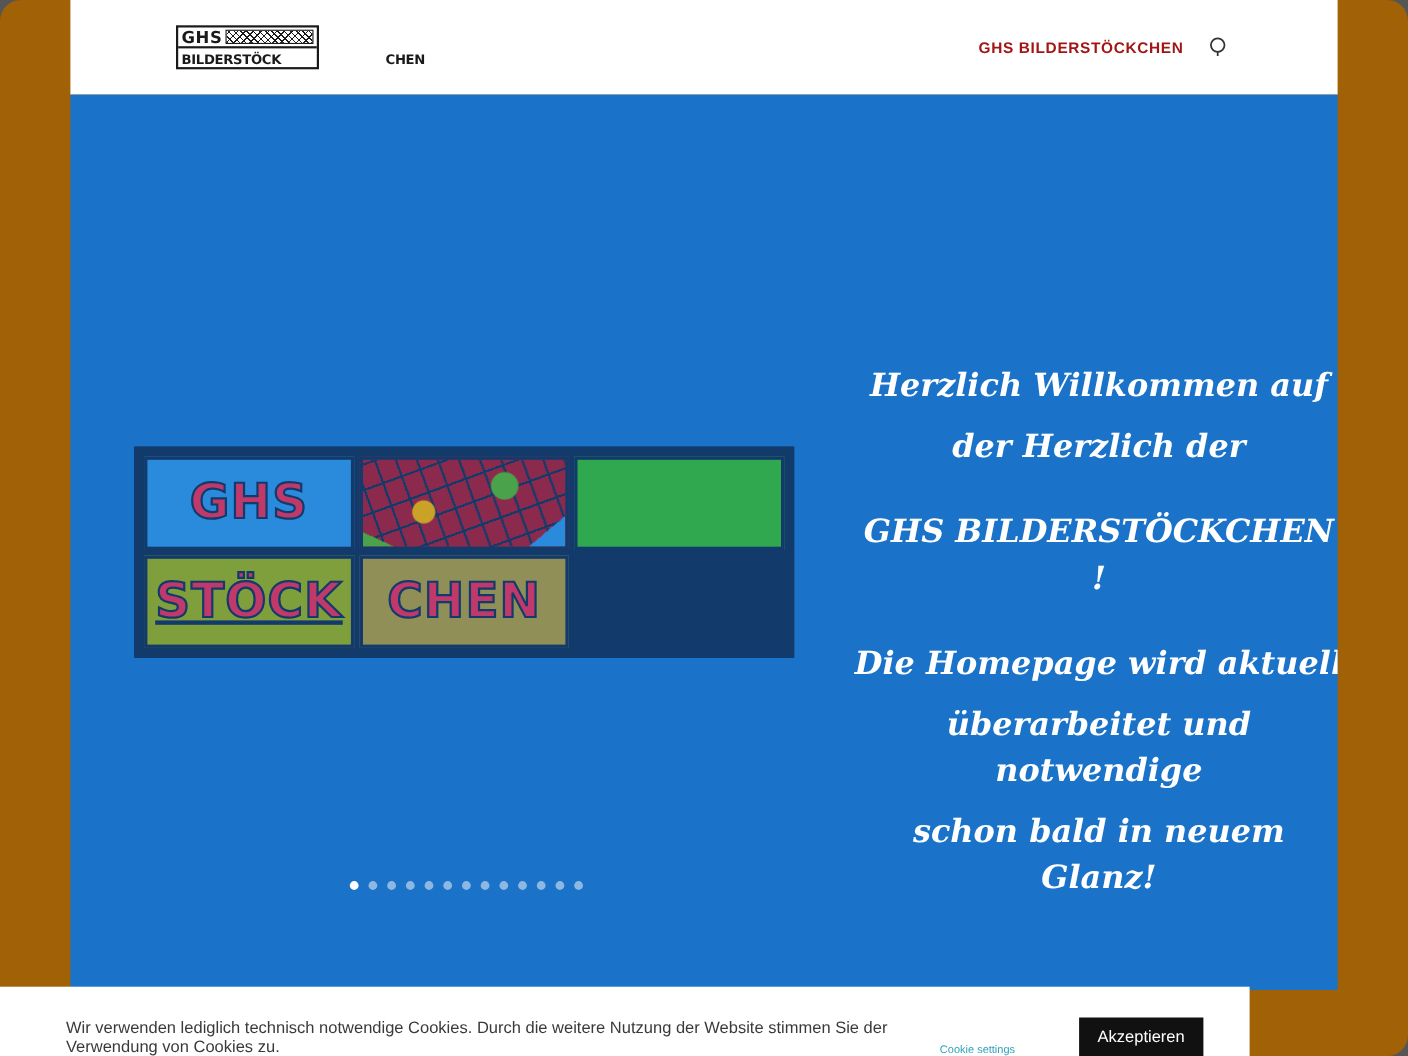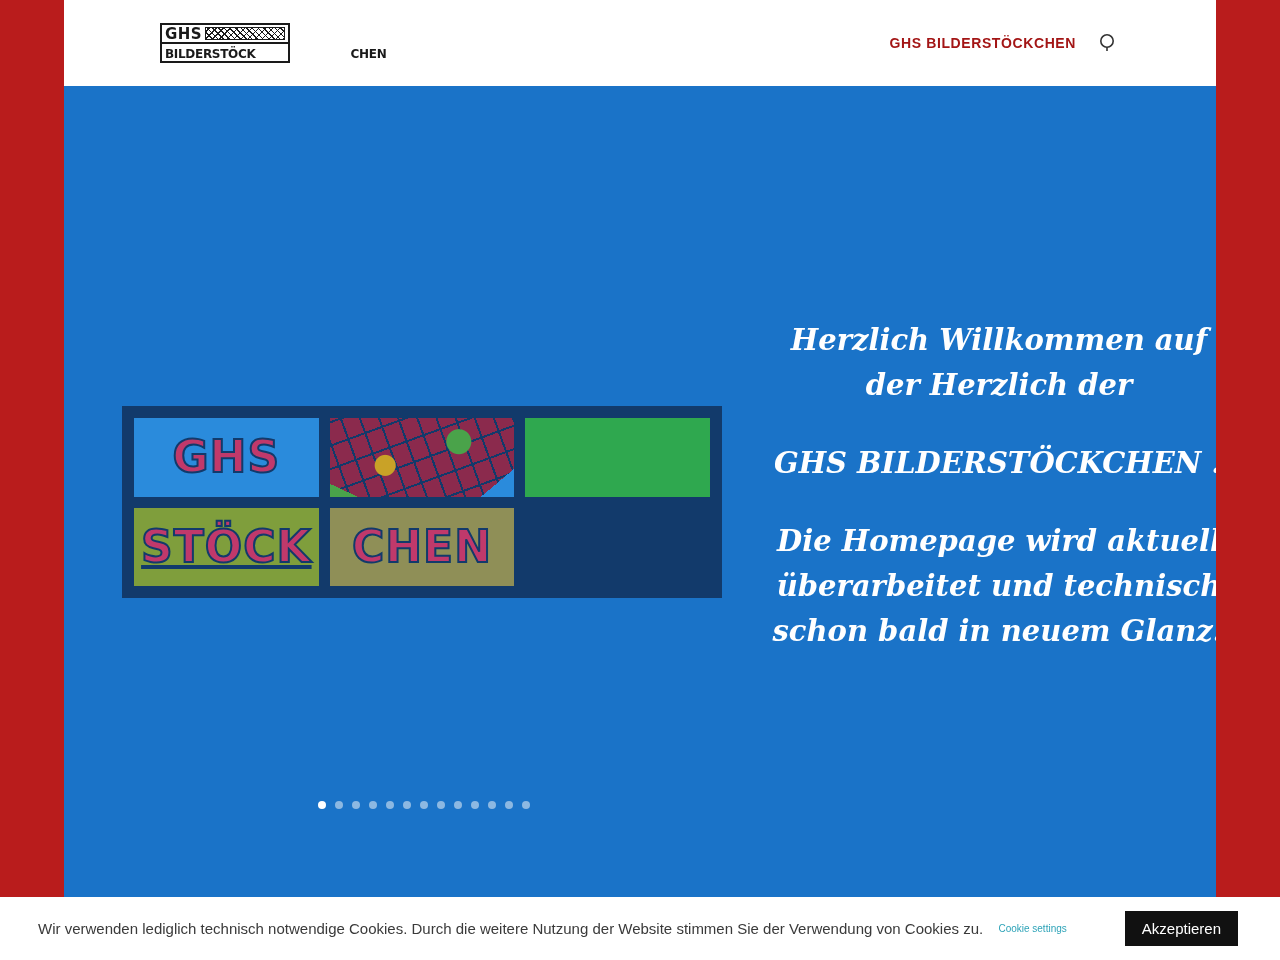--- a/index.html
+++ b/index.html
@@ -9,21 +9,22 @@
     height: 960px;
     overflow: hidden;
     background: #555555;
     font-family: "Liberation Sans", sans-serif;
   }
 
   #page {
     position: relative;
     width: 1280px;
     height: 960px;
-    background: #b91c1c;
+    background: #a16207;
+    border-radius: 19px;
   }
 
   
   .header {
     position: absolute;
     left: 64px;
     top: 0;
     width: 1152px;
     height: 86px;
     background: #ffffff;
@@ -195,21 +196,21 @@
   
   .hero-copy {
     position: absolute;
     left: 700px;
     top: 230px;
     width: 470px;
     text-align: center;
     color: #ffffff;
   }
   .hero-copy p {
-    margin: 3px;
+    margin: 13px;
     font-family: "DejaVu Serif", serif;
     font-style: italic;
     font-weight: bold;
     font-size: 29px;
     line-height: 1.45;
     color: #ffffff;
   }
   .hero-copy .block2 { margin-top: 36px; }
 
   
@@ -229,27 +230,27 @@
     background: #8cb8e2;
     cursor: pointer;
   }
   .dot.active { background: #ffffff; }
 
   
   .cookie-bar {
     position: absolute;
     left: 0;
     bottom: 0;
-    width: 1280px;
+    width: 1136px;
     height: 63px;
     background: #ffffff;
     display: flex;
-    align-items: center;
-    box-sizing: border-box;
-    padding: 0 42px 0 38px;
+    align-items: flex-end;
+    box-sizing: border-box;
+    padding: 0 42px 0 60px;
   }
   .cookie-text {
     font-size: 15px;
     color: #3a3a3a;
     flex: 1;
   }
   .cookie-settings {
     font-size: 10px;
     color: #2ea3b8;
     text-decoration: none;
@@ -320,21 +321,21 @@
           <span class="art-text">CHEN</span>
         </div>
       </div>
 
       <div class="hero-copy">
         <p>Herzlich Willkommen auf</p>
         <p>der Herzlich der</p>
         <p class="block2">GHS BILDERSTÖCKCHEN !</p>
         <div class="block2">
           <p>Die Homepage wird aktuell</p>
-          <p>überarbeitet und technisch</p>
+          <p>überarbeitet und notwendige</p>
           <p>schon bald in neuem Glanz!</p>
         </div>
       </div>
 
       <div class="dots" id="slider-dots">
           <span class="dot active"></span>
           <span class="dot"></span>
           <span class="dot"></span>
           <span class="dot"></span>
           <span class="dot"></span>

